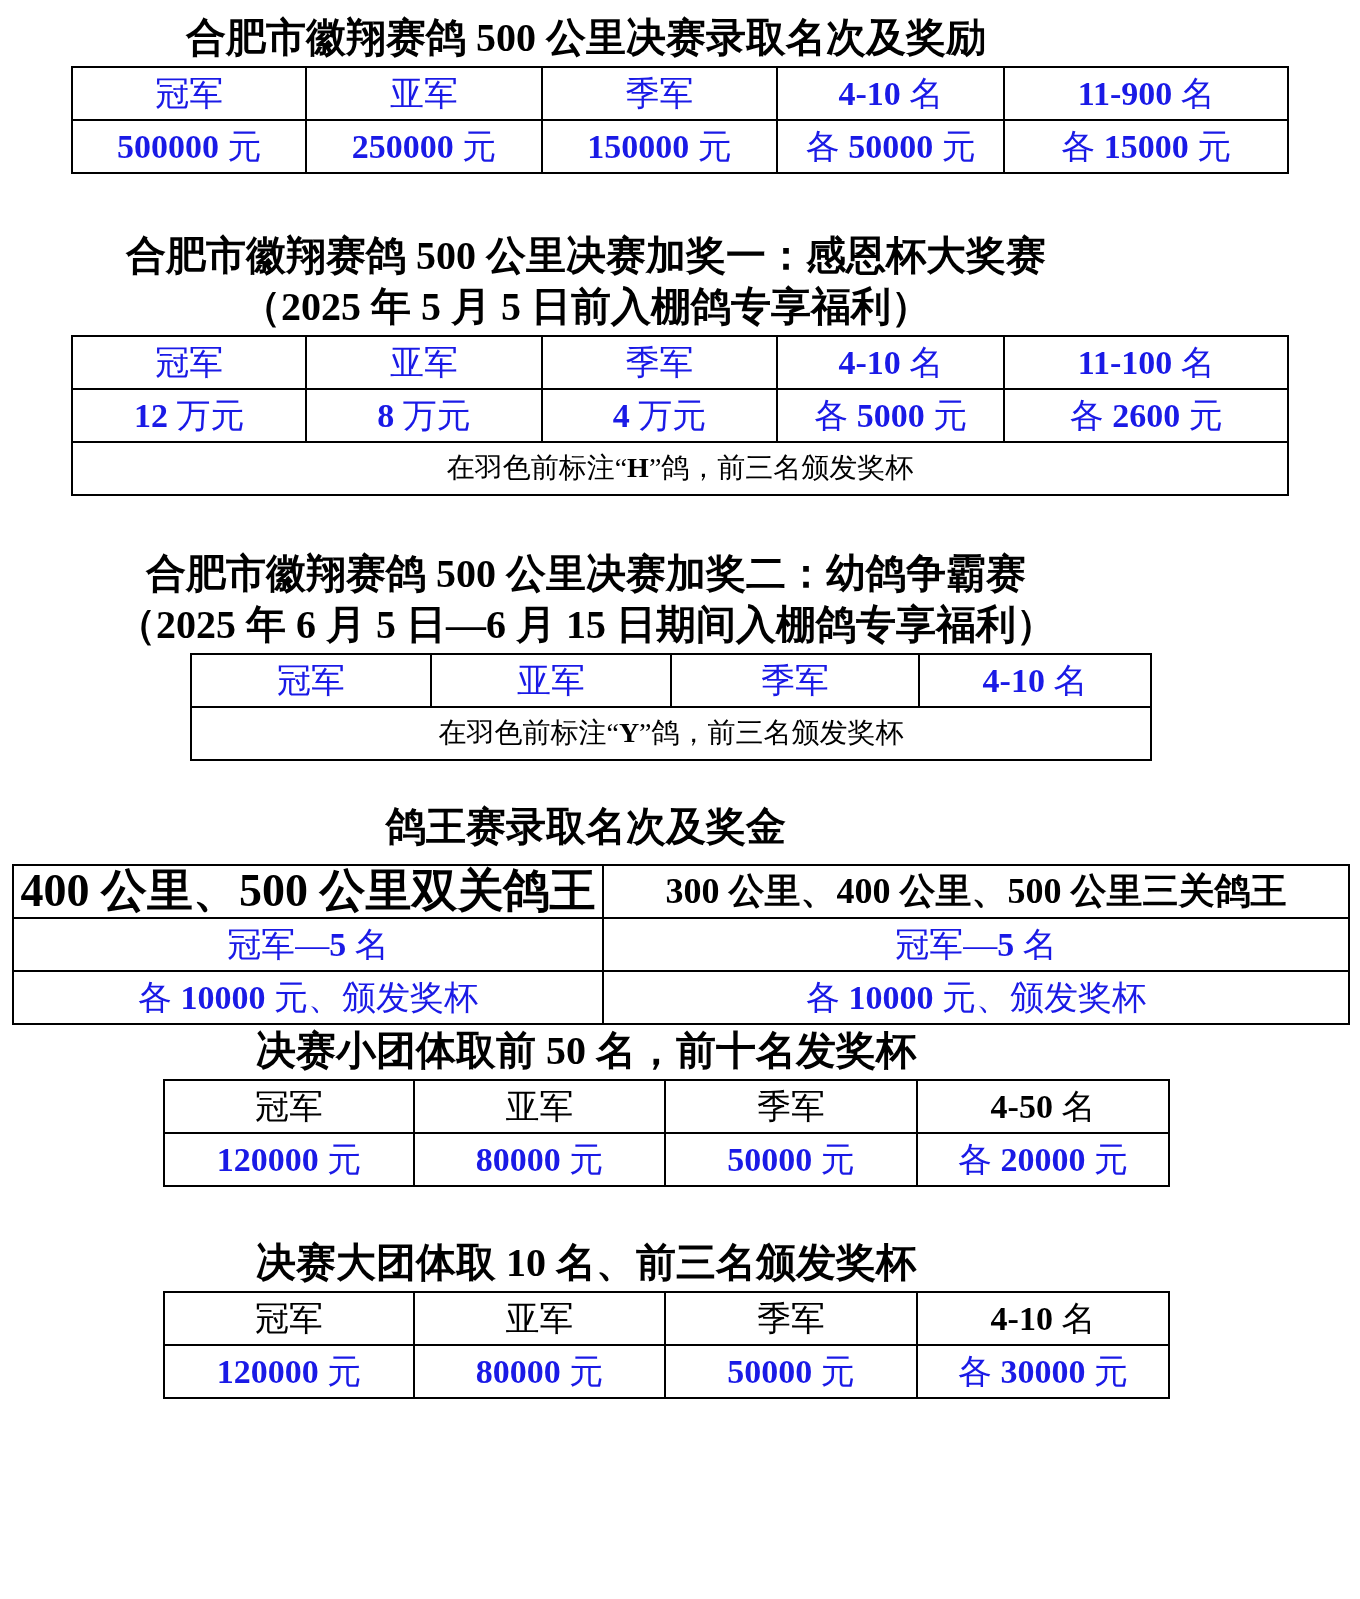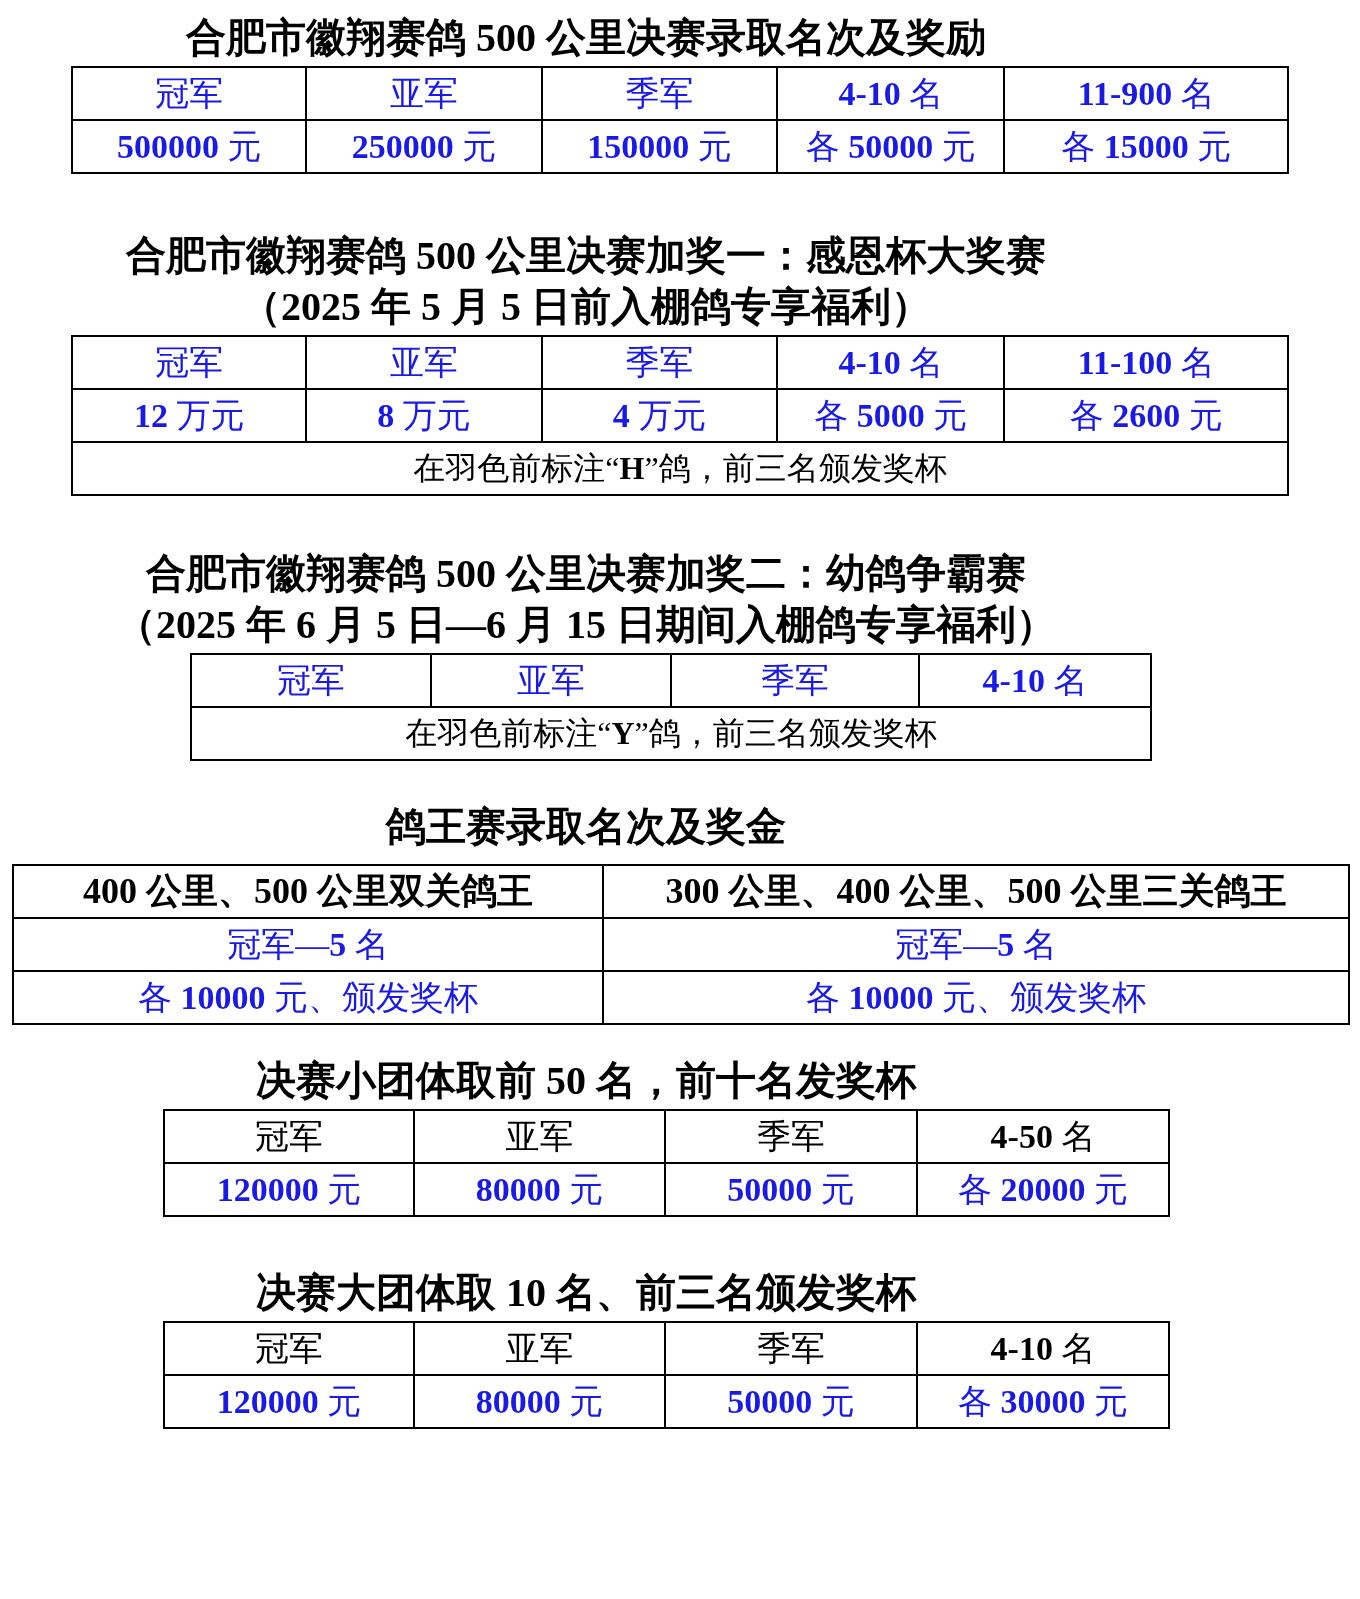--- a/index.html
+++ b/index.html
@@ -16,27 +16,27 @@
   }
   table{border-collapse:collapse;table-layout:fixed;}
   td{
     border:2px solid #000;text-align:center;vertical-align:middle;
     height:51px;padding:0 4px;font-size:34px;line-height:1.1;
     overflow:hidden;white-space:nowrap;margin-left:48px;
   }
   .blue{color:var(--blue,#1a1ae6);}
   .black{color:#000;}
   .bold{font-weight:bold;}
-  .note{font-size:32px;color:#000;}
+  .note{font-size:28px;color:#000;}
   
   .s1 .title{margin-top:12px;}
   .s2 .title{margin-top:56px;}
   .s3 .title{margin-top:52px;}
   .s4 .title{margin-top:40px;}
-  .s5 .title{margin-top:30px;}
+  .s5 .title{}
   .s6 .title{margin-top:50px;}
   .t12{margin-left:71px;width:1218px;margin-top:3px;}
   .t3{margin-left:190px;width:960px;margin-top:3px;}
   .t4{margin-left:12px;width:1336px;margin-top:12px;}
   .t56{margin-left:163px;width:1005px;margin-top:3px;}
 </style>
 </head>
 <body>
 
 <div class="page">
@@ -137,21 +137,21 @@
     <div class="title">
       <div class="title-line autobold">鸽王赛录取名次及奖金</div>
     </div>
     <table class="t4">
       <colgroup>
           <col style="width:590px">
           <col style="width:746px">
         </colgroup>
       <tbody>
         <tr>
-          <td class="black bold autobold" style="font-size:36px;"><b>400</b> 公里、<b>500</b> 公里双关鸽王</td>
+          <td class="black bold autobold" style="font-size:46px;"><b>400</b> 公里、<b>500</b> 公里双关鸽王</td>
           <td class="black bold autobold" style="font-size:36px;"><b>300</b> 公里、<b>400</b> 公里、<b>500</b> 公里三关鸽王</td>
         </tr>
         <tr>
           <td class="blue autobold">冠军—<b>5</b> 名</td>
           <td class="blue autobold">冠军—<b>5</b> 名</td>
         </tr>
         <tr>
           <td class="blue autobold">各 <b>10000</b> 元、颁发奖杯</td>
           <td class="blue autobold">各 <b>10000</b> 元、颁发奖杯</td>
         </tr>

